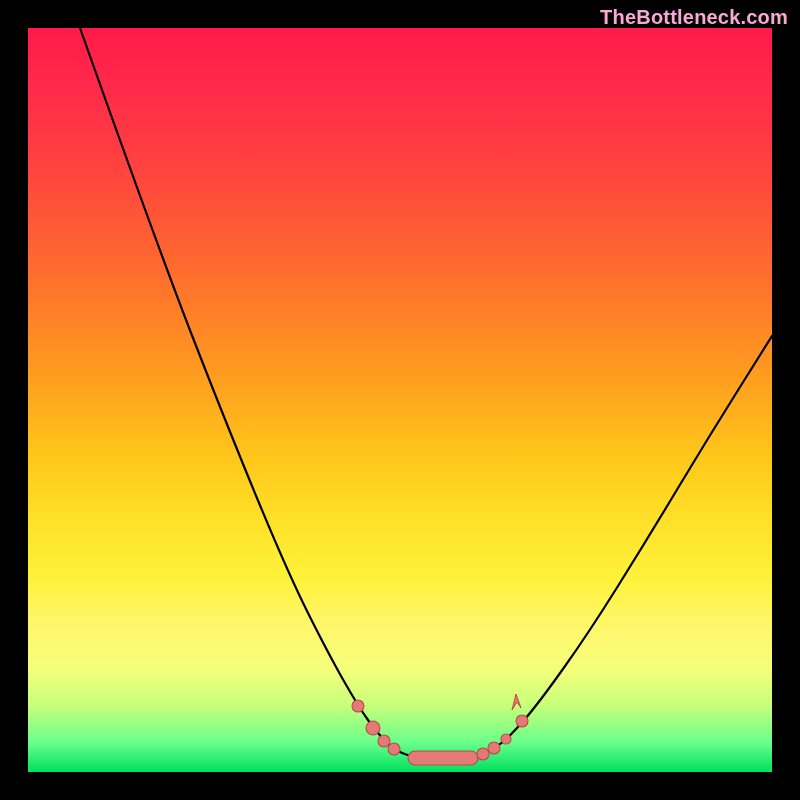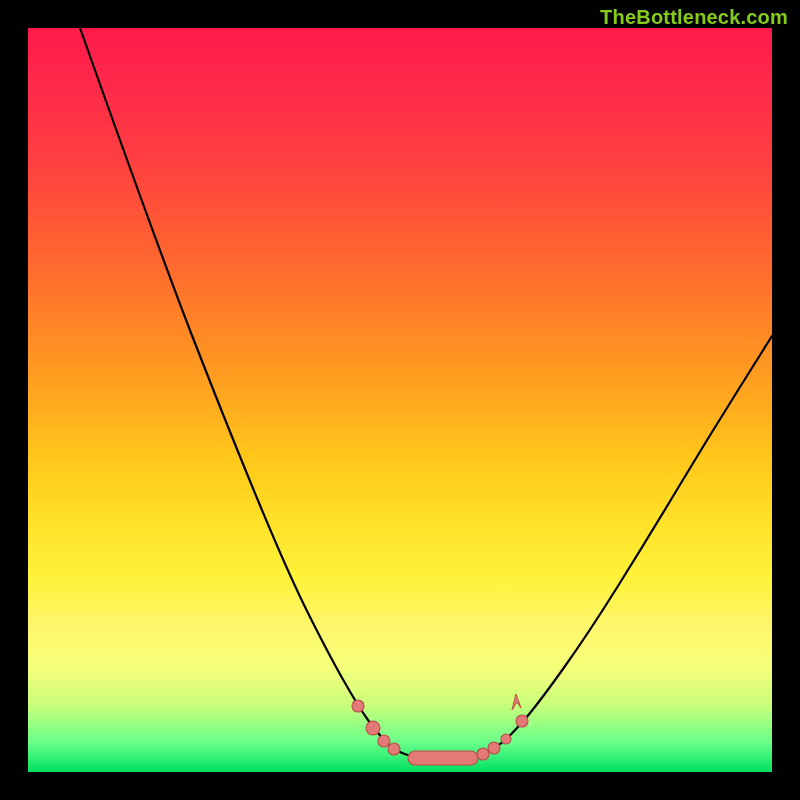--- a/index.html
+++ b/index.html
@@ -40,21 +40,21 @@
       #6aff8a 96%,
       #00e060 100%
     );
   }
   .watermark {
     position: absolute;
     top: 6px;
     right: 12px;
     font-size: 20px;
     font-weight: 600;
-    color: #84cc16;
+    color: #f9a8d4;
     letter-spacing: 0.2px;
     user-select: none;
   }
   svg.overlay {
     position: absolute;
     left: 28px;
     top: 28px;
     width: 744px;
     height: 744px;
     overflow: visible;

